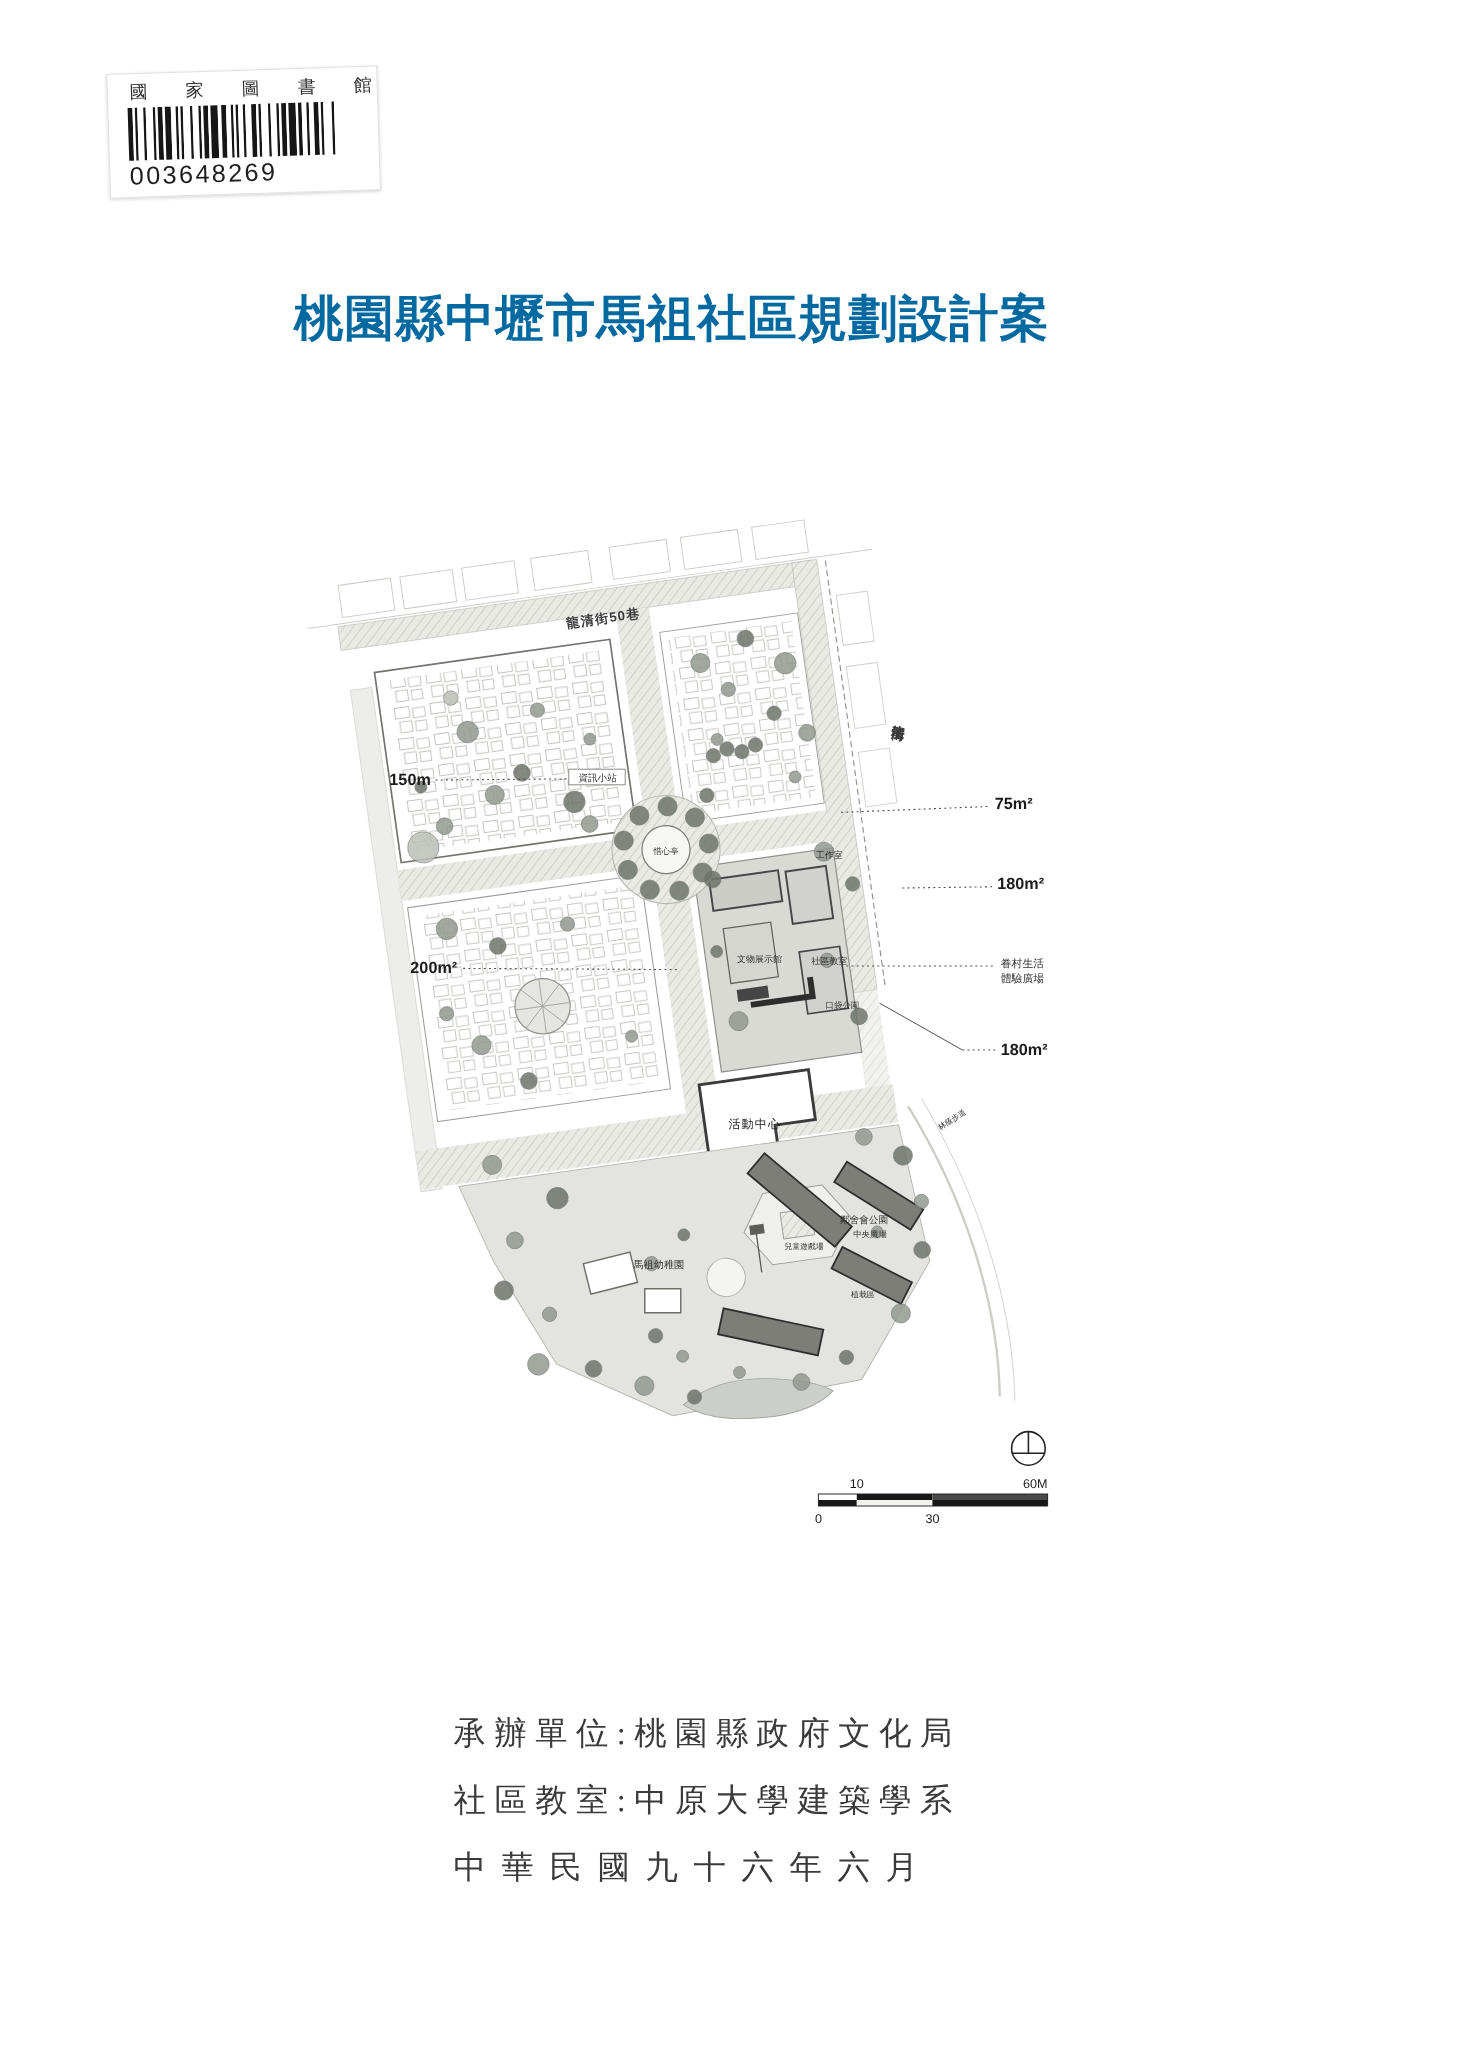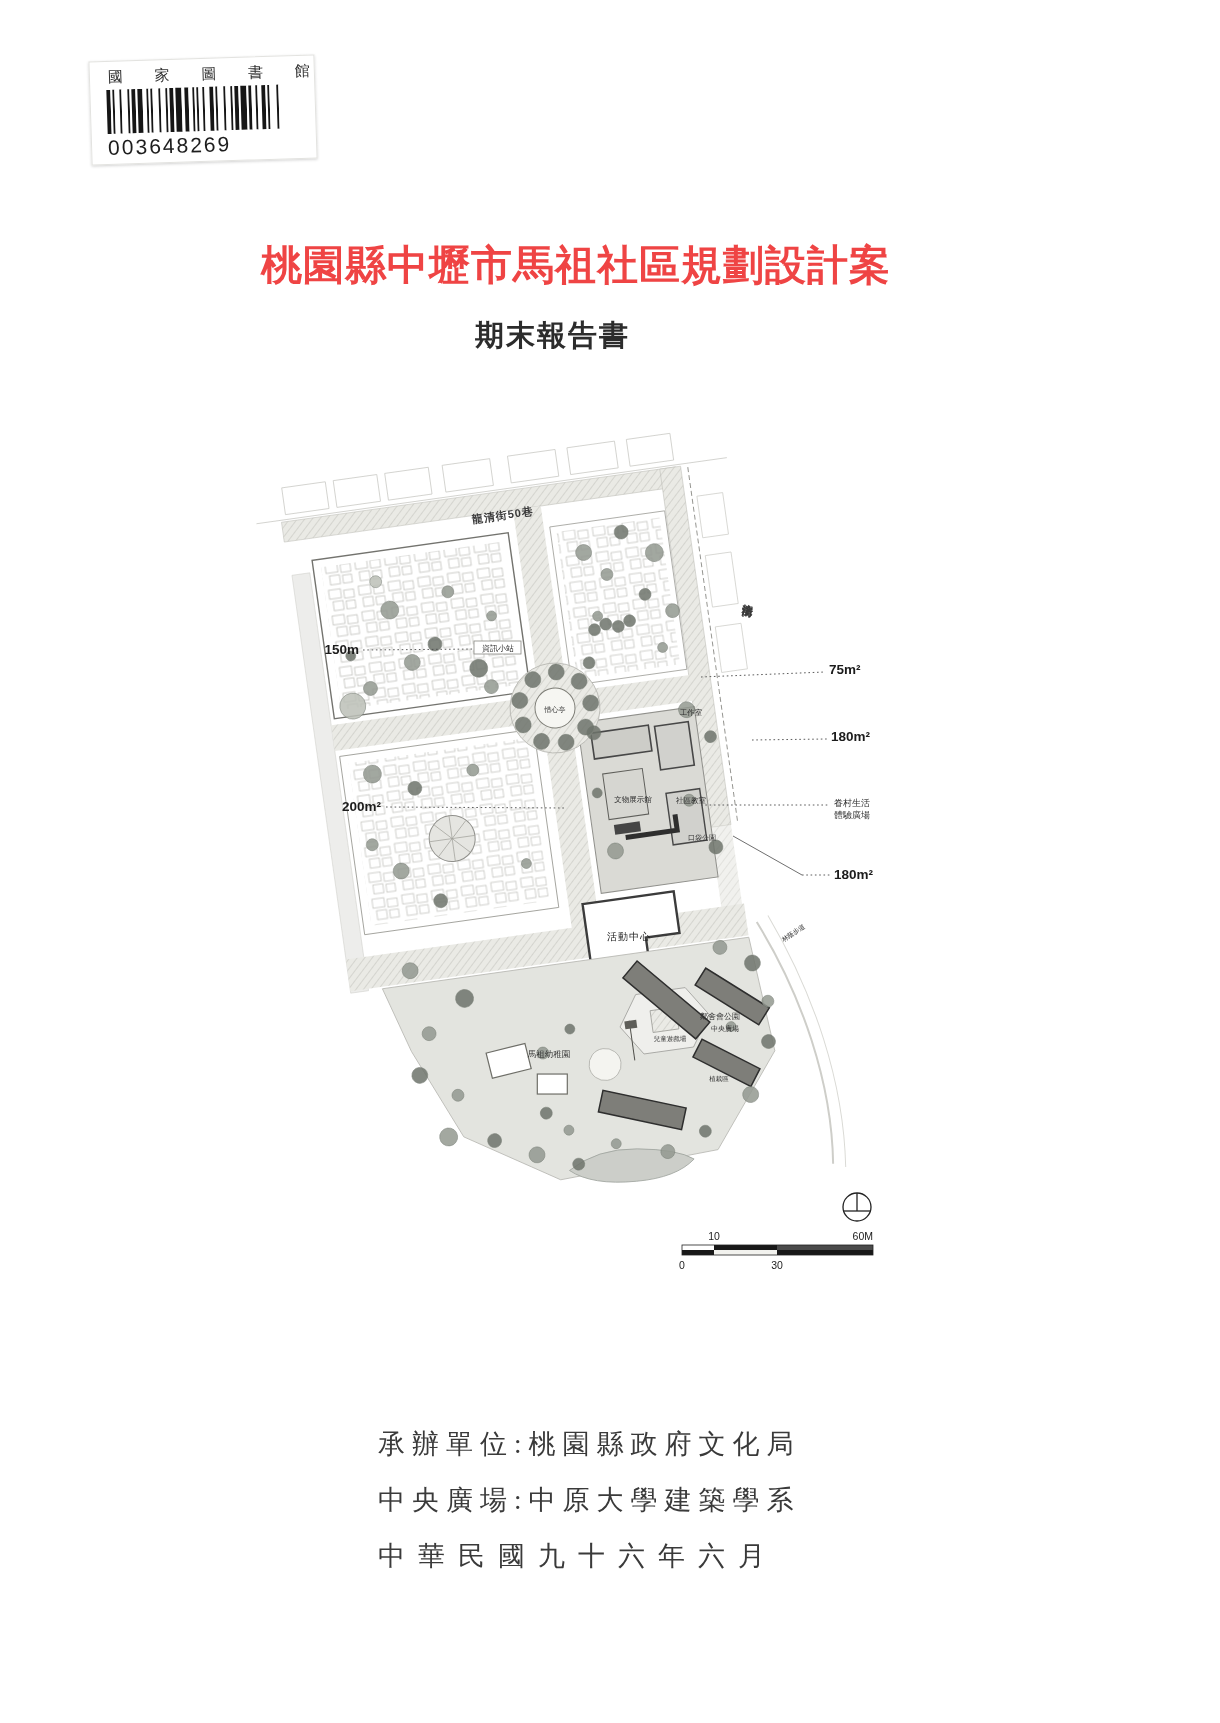--- a/index.html
+++ b/index.html
@@ -9,22 +9,22 @@
   .sticker{position:absolute;left:90px;top:58px;width:226px;height:104px;background:#fff;
            border:1px solid #e3e3e0;box-shadow:0 1px 3px rgba(0,0,0,.18);
            transform:rotate(-1.8deg);padding:6px 10px 4px;box-sizing:border-box;}
   .sticker .lib{font-family:"Liberation Serif",serif;font-size:15px;color:#2e2e2e;
                 letter-spacing:14px;text-align:center;white-space:nowrap;margin-left:8px;}
   .barcode{display:flex;height:44px;margin:3px 6px 2px;}
   .barcode i{display:block;height:100%;background:#161616;}
   .barcode i.w{background:#fff;}
   .bcnum{font-size:21px;color:#1d1d1d;letter-spacing:2px;margin-left:6px;}
   
-  .title-main{position:absolute;left:16px;top:238px;width:1120px;text-align:center;
-              font-size:41px;font-weight:700;color:#ef4444;letter-spacing:1px;white-space:nowrap;}
+  .title-main{position:absolute;left:0;top:238px;width:1120px;text-align:center;
+              font-size:41px;font-weight:700;color:#0369a1;letter-spacing:1px;white-space:nowrap;}
   .title-sub{position:absolute;left:0;top:316px;width:1105px;text-align:center;
              font-size:29px;font-weight:700;color:#2c2c2c;letter-spacing:2px;}
   
   .map{position:absolute;left:255px;top:428px;width:650px;height:855px;}
   .ldr{stroke:#4a4a4a;stroke-width:.9;stroke-dasharray:1.6 2.7;fill:none;}
   .sld{stroke:#4a4a4a;stroke-width:.8;fill:none;}
   .dim{font:600 13.5px "Liberation Sans",sans-serif;fill:#1c1c1c;}
   .rd {font:600 11px "Liberation Sans",sans-serif;fill:#3a3a3a;letter-spacing:1px;}
   .ml {font:8px "Liberation Sans",sans-serif;fill:#2e2e2e;text-anchor:middle;}
   .sb {font:10.5px "Liberation Sans",sans-serif;fill:#1c1c1c;}
@@ -94,21 +94,20 @@
         <i class="w" style="width: 2.1px;"></i>
         <i style="width: 2.1px;"></i>
         <i class="w" style="width: 6.3px;"></i>
         <i style="width: 2.1px;"></i>
         <i class="w" style="width: 4.2px;"></i>
       </div>
     <div class="bcnum">003648269</div>
   </div>
 
   <div class="title-main">桃園縣中壢市馬祖社區規劃設計案</div>
-  <div class="title-sub">期末報告書</div>
 
   <svg class="map" viewBox="0 0 650 855">
     <defs>
       <pattern id="hatch" width="6" height="6" patternUnits="userSpaceOnUse" patternTransform="rotate(45)">
         <rect width="6" height="6" fill="#e9e9e4"></rect>
         <line x1="0" y1="0" x2="0" y2="6" stroke="#c8c8c2" stroke-width="1.4"></line>
       </pattern>
       <pattern id="blk" width="30" height="26" patternUnits="userSpaceOnUse">
         <rect x="2" y="2" width="12" height="9" fill="#fff" stroke="#a8a8a2" stroke-width=".7"></rect>
         <rect x="17" y="4" width="10" height="8" fill="#fff" stroke="#a8a8a2" stroke-width=".7"></rect>
@@ -321,17 +320,17 @@
       <rect x="427" y="817" width="191" height="10" fill="none" stroke="#222" stroke-width=".8"></rect>
       <text class="sb" x="459" y="812" text-anchor="middle">10</text>
       <text class="sb" x="618" y="812" text-anchor="end">60M</text>
       <text class="sb" x="427" y="841" text-anchor="middle">0</text>
       <text class="sb" x="522" y="841" text-anchor="middle">30</text>
     </g>
   </svg>
 
   <div class="credits">
     <div class="ls-a">承辦單位:桃園縣政府文化局</div>
-    <div class="ls-a">中央廣場:中原大學建築學系</div>
+    <div class="ls-a">社區教室:中原大學建築學系</div>
     <div class="ls-c">中華民國九十六年六月</div>
   </div>
 
 </div>
 
 </body></html>

